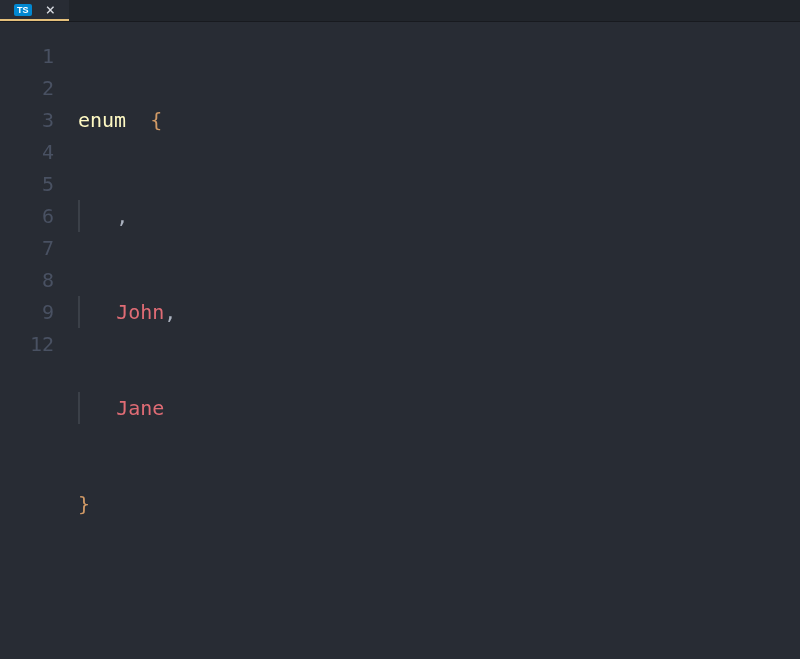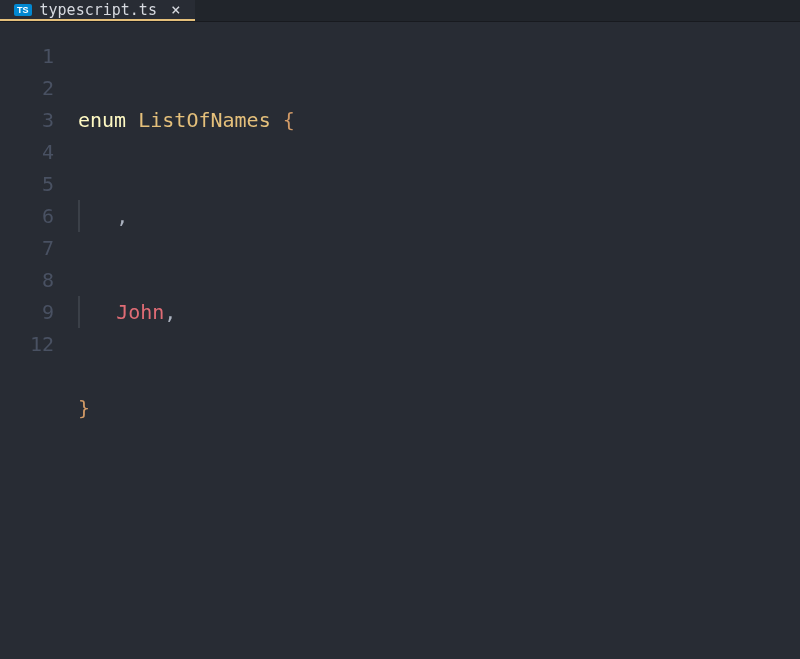--- a/index.html
+++ b/index.html
@@ -76,42 +76,42 @@
   .tok-prop { color: #e06c75; }
   .tok-punct { color: #abb2bf; }
   .tok-bracket { color: #d19a66; }
 </style>
 </head>
 <body>
 
 <div class="tabbar">
   <div class="tab">
     <span class="ts-badge">TS</span>
-    <span>typescript.ts</span>
     <span class="tab-close">×</span>
   </div>
 </div>
 
 <div class="editor">
   <div class="gutter">
     <div>1</div>
     <div>2</div>
     <div>3</div>
     <div>4</div>
     <div>5</div>
     <div>6</div>
     <div>7</div>
     <div>8</div>
     <div>9</div>
     <div>12</div>
   </div>
   <div class="code">
-    <div class="code-line"><span class="tok-keyword">enum</span><span> </span><span class="tok-type">ListOfNames</span><span> </span><span class="tok-bracket">{</span></div>
+    <div class="code-line"><span class="tok-keyword">enum</span><span> </span><span> </span><span class="tok-bracket">{</span></div>
     <div class="code-line"><span class="indent-guide"></span><span>   </span><span class="tok-punct">,</span></div>
     <div class="code-line"><span class="indent-guide"></span><span>   </span><span class="tok-prop">John</span><span class="tok-punct">,</span></div>
+    <div class="code-line"><span class="indent-guide"></span><span>   </span><span class="tok-prop">Jane</span></div>
     <div class="code-line"><span class="tok-bracket">}</span></div>
     <div class="code-line"></div>
     
     
     
     
   </div>
 </div>
 
 </body></html>

